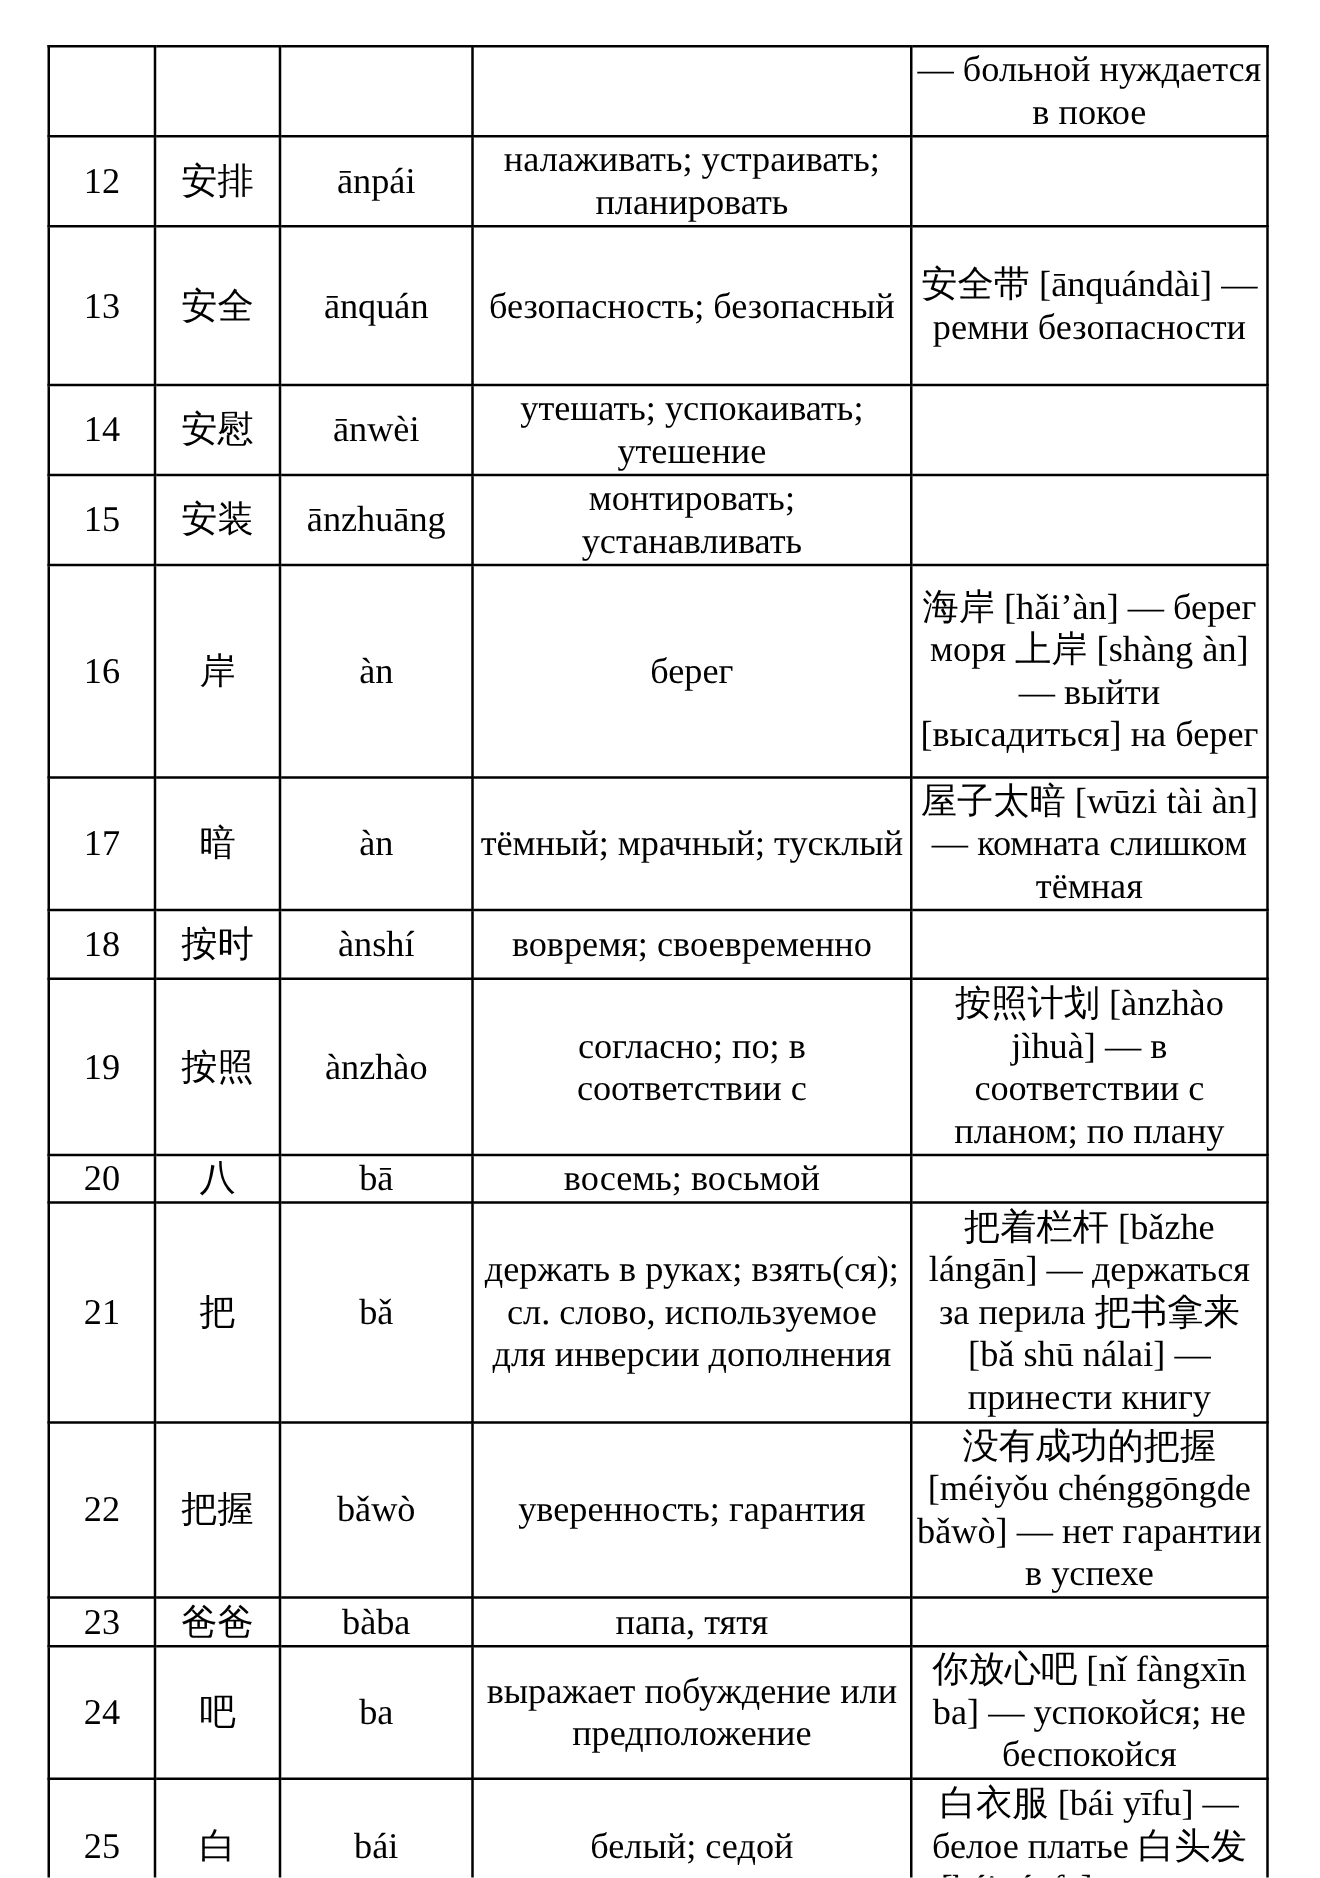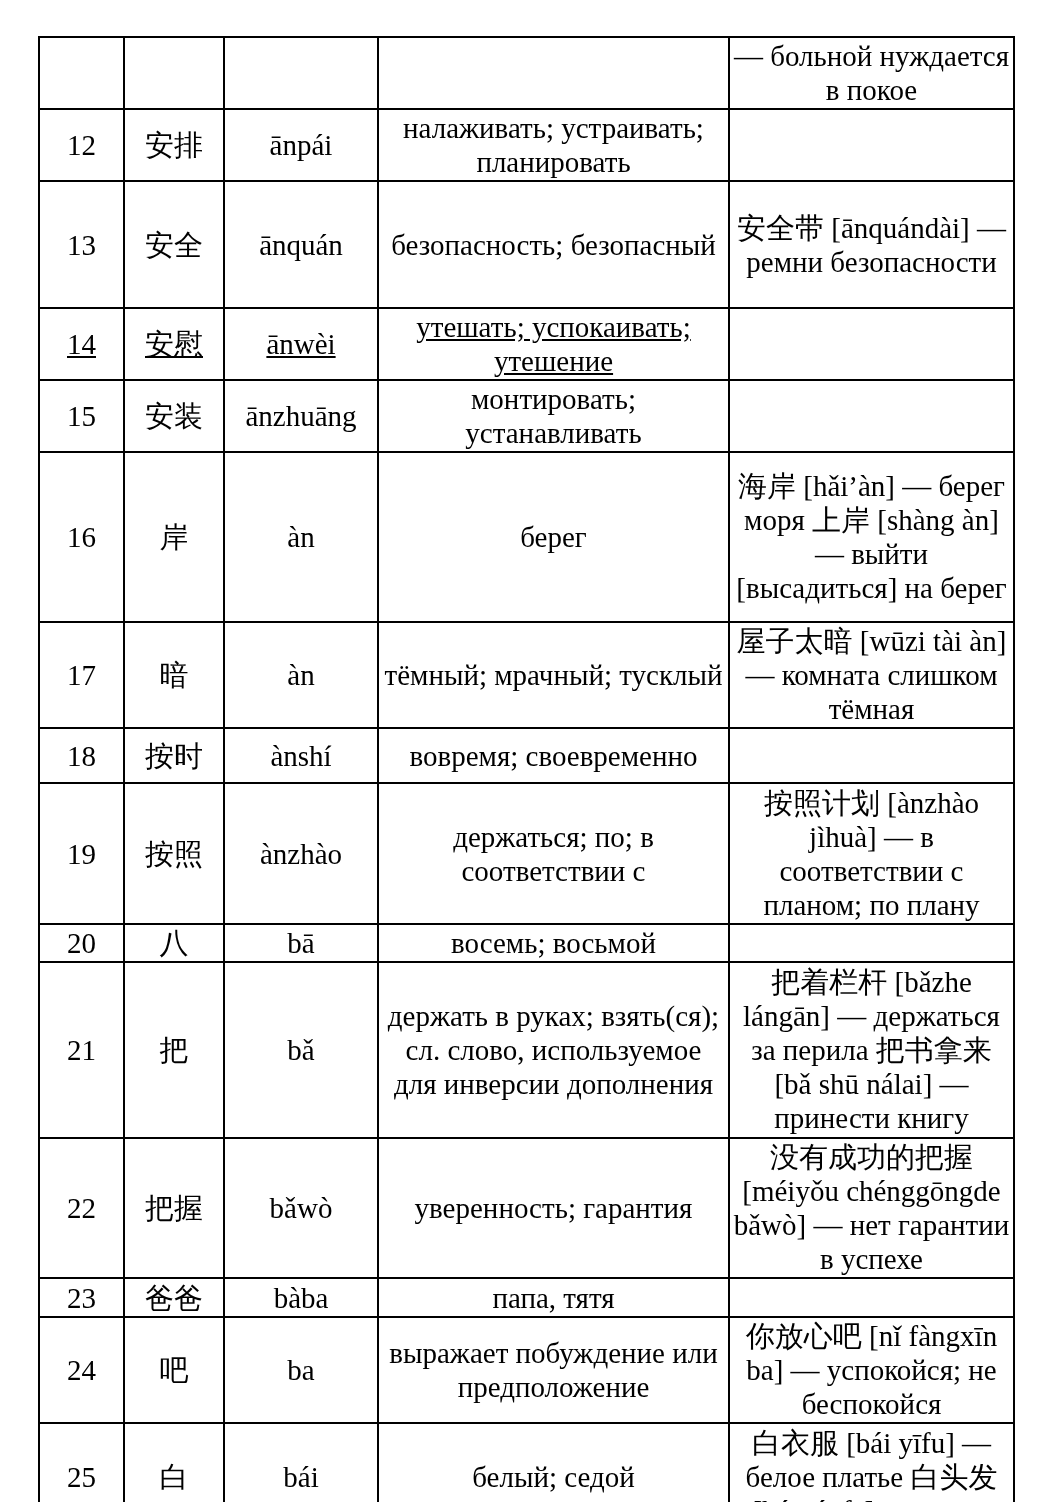--- a/index.html
+++ b/index.html
@@ -29,21 +29,21 @@
   
   col.c-num{width:85px;}
   col.c-hanzi{width:100px;}
   col.c-pinyin{width:154px;}
   col.c-trans{width:351px;}
   col.c-ex{width:285px;}
   
   tr.r0{height:64px;}
   tr.r1{height:70px;padding-left:42px;}
   tr.r2{height:127px;}
-  tr.r3{height:67px;text-decoration:underline;}
+  tr.r3{height:67px;}
   tr.r4{height:67px;font-family:Liberation Serif, serif;}
   tr.r5{height:170px;}
   tr.r6{height:103px;}
   tr.r7{height:55px;}
   tr.r8{height:141px;}
   tr.r9{height:35px;padding-left:15px;}
   tr.r10{height:176px;}
   tr.r11{height:136px;}
   tr.r12{height:39px;border-radius:15px;}
   tr.r13{height:104px;}
@@ -115,21 +115,21 @@
         <td>18</td>
         <td>按时</td>
         <td>ànshí</td>
         <td>вовремя; своевременно</td>
         <td></td>
       </tr>
       <tr class="r8">
         <td>19</td>
         <td>按照</td>
         <td>ànzhào</td>
-        <td>держаться; по; в соответствии с</td>
+        <td>согласно; по; в соответствии с</td>
         <td>按照计划 [ànzhào jìhuà] — в соответствии с планом; по плану</td>
       </tr>
       <tr class="r9">
         <td>20</td>
         <td>八</td>
         <td>bā</td>
         <td>восемь; восьмой</td>
         <td></td>
       </tr>
       <tr class="r10">

